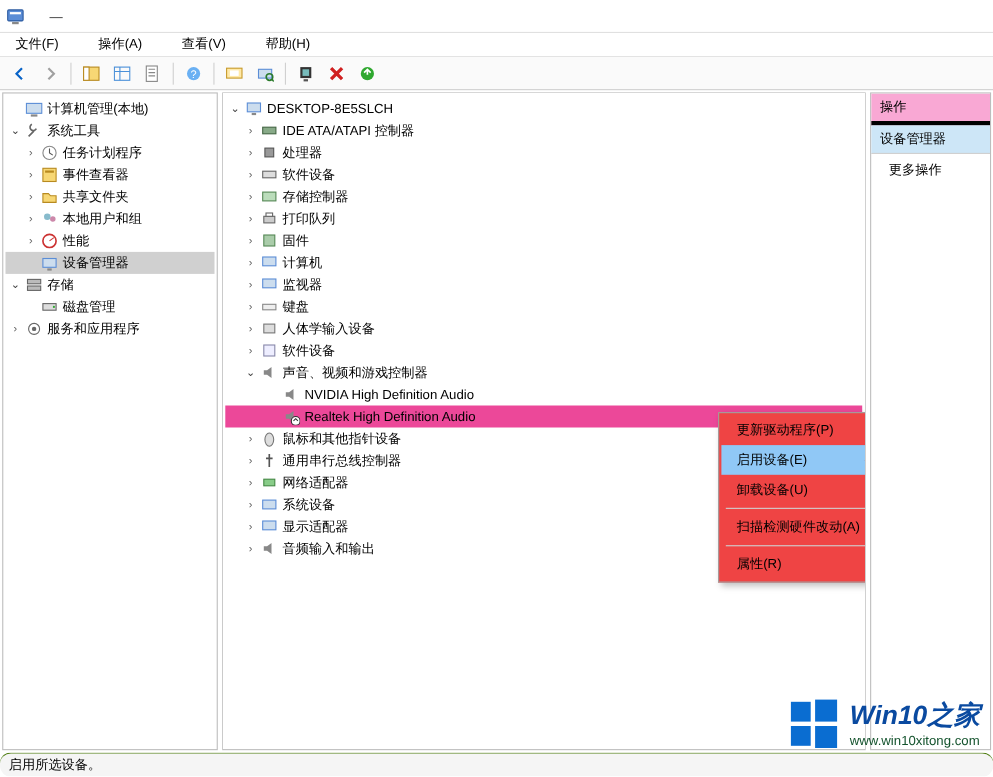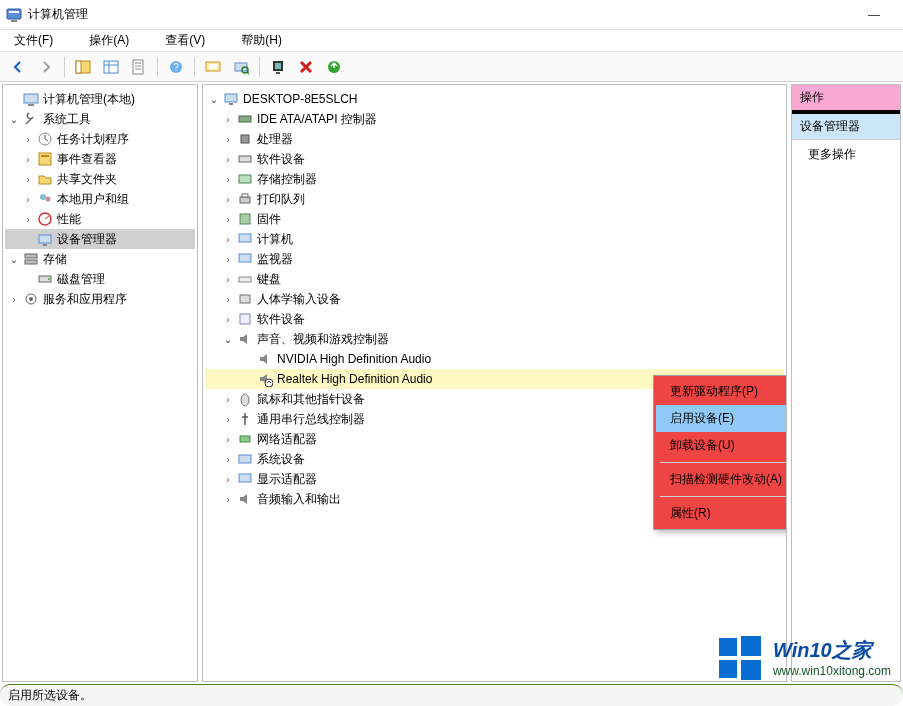--- a/index.html
+++ b/index.html
@@ -93,21 +93,21 @@
 .tree-row .caret.expanded { color: #404040; }
 .tree-row .node-icon {
   width: 16px; height: 16px;
   margin: 0 4px 0 2px;
   display: inline-flex; align-items: center; justify-content: center;
 }
 .tree-row.selected {
   background: #d0d0d0;
 }
 .tree-row.selected-blue {
-  background: #fef9c3;
+  background: #ec4899;
 }
 .indent-0 { padding-left: 2px; }
 .indent-1 { padding-left: 16px; }
 .indent-inner2 { padding-left: 50px; }
 .context-menu {
   position: absolute;
   left: 450px;
   top: 290px;
   width: 210px;
   background: #ef4444;
@@ -148,37 +148,36 @@
   position: absolute;
   right: 12px;
   bottom: 26px;
   display: flex;
   align-items: center;
   gap: 10px;
   color: #1a5fb4;
   pointer-events: none;
 }
 .watermark .wm-text { display:flex; flex-direction:column; align-items:flex-start; }
-.watermark .wm-title { font-size: 20px; font-weight: bold; font-style: italic; color:#0a4aa0; }
+.watermark .wm-title { font-size: 24px; font-weight: bold; font-style: italic; color:#0a4aa0; }
 .watermark .wm-url { font-size: 12px; color:#14532d; }
 
 svg { display: block; }
 </style>
 </head>
 <body>
 
 <div class="titlebar">
   <span class="app-icon">
     <svg width="16" height="16" viewBox="0 0 16 16">
         <rect x="1" y="2" width="14" height="10" rx="1" fill="#5b8dd6" stroke="#2b5aa0"></rect>
         <rect x="3" y="4" width="10" height="2" fill="#fff"></rect>
         <rect x="5" y="13" width="6" height="2" fill="#888"></rect>
       </svg>
   </span>
-  <span class="title">计算机管理</span>
   <div class="win-btn">
       <span>—</span>
     </div>
 </div>
 
 <div class="menubar">
   <div class="menu-item">文件(F)</div>
   <div class="menu-item">操作(A)</div>
   <div class="menu-item">查看(V)</div>
   <div class="menu-item">帮助(H)</div>

